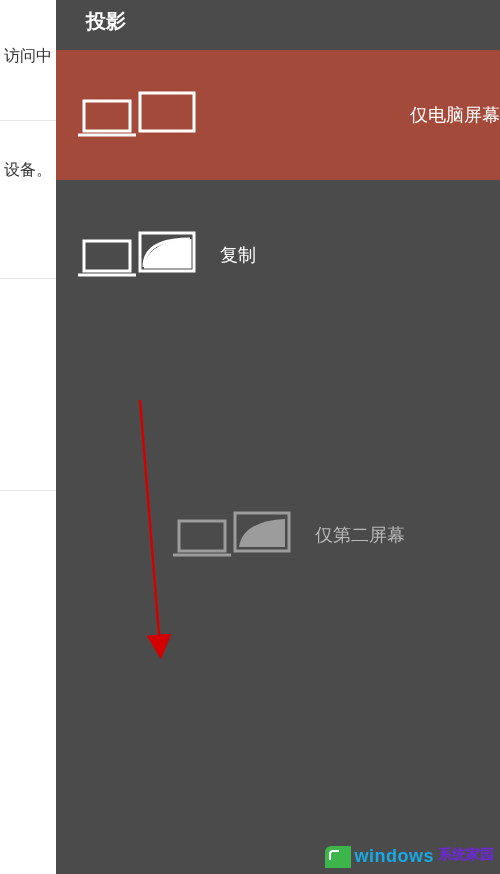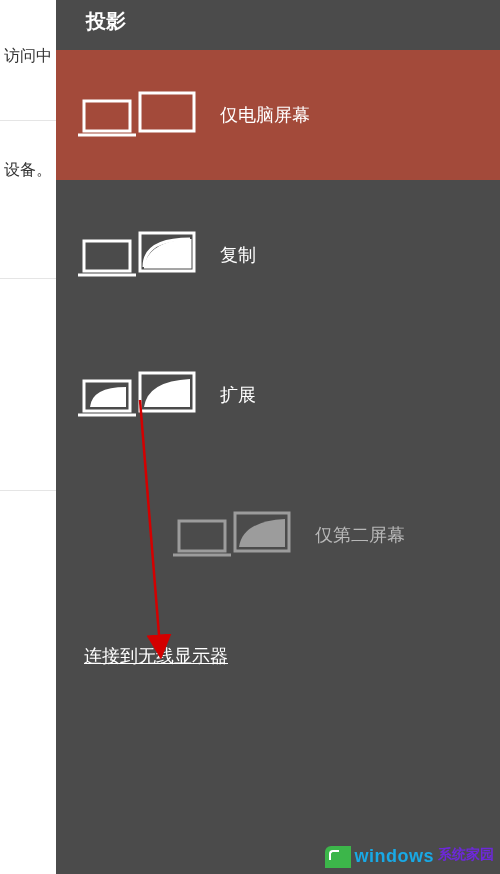--- a/index.html
+++ b/index.html
@@ -60,20 +60,21 @@
     left: 0;
     right: 0;
     height: 130px;
     display: flex;
     align-items: center;
     padding-left: 22px;
     box-sizing: border-box;
   }
   .option.selected {
     background: #a34a3a;
+    justify-content: space-between;
   }
   .option .icon-wrap {
     width: 120px;
     height: 60px;
     display: flex;
     align-items: center;
     justify-content: center;
     flex-shrink: 0;
   }
   .option .label {
@@ -173,50 +174,35 @@
             <rect x="62" y="6" width="54" height="38"></rect>
             <path d="M66 40 Q66 12 112 12" stroke-width="3"></path>
             <path d="M66 40 L112 40 L112 12" stroke-width="3" fill="#fff" fill-opacity="0"></path>
             <path d="M66 40 Q70 14 112 12 L112 40 Z" fill="#fff" stroke="none"></path>
           </g>
         </svg>
       </span>
       <span class="label">复制</span>
     </div>
 
-    <div class="option" style="top:330px;">
-      <span class="icon-wrap">
-        <svg width="120" height="56" viewBox="0 0 120 56">
-          <g fill="none" stroke-width="3" class="stk" stroke="#fff">
-            <rect x="6" y="14" width="46" height="30"></rect>
-            <line x1="0" y1="48" x2="58" y2="48"></line>
-            <path d="M12 40 Q14 20 48 20 L48 40 Z" fill="#fff" stroke="none"></path>
-            <rect x="62" y="6" width="54" height="38"></rect>
-            <path d="M66 40 Q70 14 112 12 L112 40 Z" fill="#fff" stroke="none"></path>
-          </g>
-        </svg>
-      </span>
-      <span class="label">扩展</span>
-    </div>
 
     <div class="option dim" style="top:470px;justify-content:center;">
       <span class="icon-wrap">
         <svg width="120" height="56" viewBox="0 0 120 56">
           <g fill="none" stroke-width="3" class="stk" stroke="#9c9c9c">
             <rect x="6" y="14" width="46" height="30"></rect>
             <line x1="0" y1="48" x2="58" y2="48"></line>
             <rect x="62" y="6" width="54" height="38"></rect>
             <path d="M66 40 Q70 14 112 12 L112 40 Z" fill="#9c9c9c" stroke="none"></path>
           </g>
         </svg>
       </span>
       <span class="label">仅第二屏幕</span>
     </div>
 
-    <a class="wireless-link" style="top:644px;">连接到无线显示器</a>
   </div>
 
   <svg class="arrow-svg" style="left:115px; top:400px;" width="80" height="270">
     <defs>
       <marker id="ah" markerWidth="10" markerHeight="10" refX="5" refY="5" orient="auto">
         <path d="M0,0 L10,5 L0,10 Z" fill="#d40000"></path>
       </marker>
     </defs>
     <line x1="25" y1="0" x2="45" y2="247" stroke="#d40000" stroke-width="2.5" marker-end="url(#ah)"></line>
   </svg>

